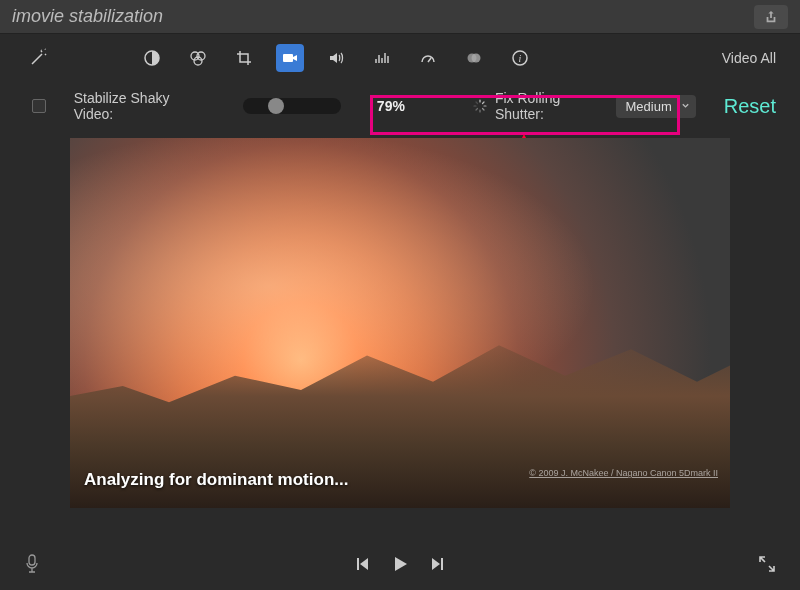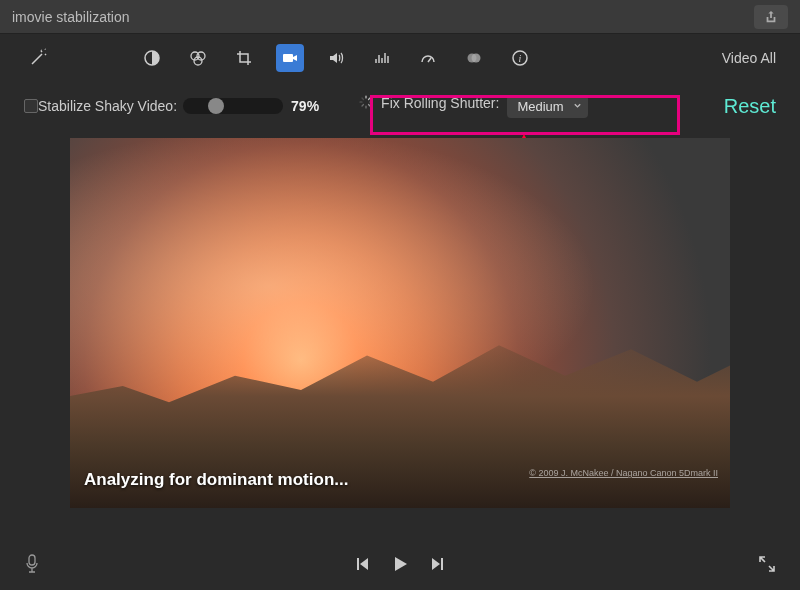--- a/index.html
+++ b/index.html
@@ -11,21 +11,21 @@
   overflow: hidden;
   position: relative;
 }
 .titlebar {
   height: 34px;
   background: #3a3a3a;
   display: flex; align-items: center;
   padding: 0 12px;
   border-bottom: 1px solid #222;
 }
-.titlebar .title { color: #bbb; font-size: 14px; }
+.titlebar .title { color: #bbb; font-size: 18px; font-style: italic; }
 .titlebar .spacer { flex: 1; }
 .share-btn {
   width: 34px; height: 24px;
   background: #4a4a4a;
   border-radius: 4px;
   display: flex; align-items: center; justify-content: center;
 }
 .toolbar {
   height: 48px;
   display: flex; align-items: center;
@@ -41,23 +41,24 @@
 .toolbar .icon-btn.active {
   background: #3a7bd5;
   color: #fff;
 }
 .toolbar .gap { width: 50px; }
 .reset-all { color: #ccc; font-size: 14px; margin-left: auto; }
 .controls-row {
   height: 48px;
   display: flex; align-items: center;
   padding: 0 24px;
-  gap: 0;
+  gap: 28px;
   font-size: 14px;
   position: relative;
+  margin-left: 8px;
 }
 .checkbox {
   width: 14px; height: 14px;
   border: 1px solid #666;
   background: #333;
   border-radius: 2px;
 }
 .slider {
   width: 100px; height: 16px;
   background: #1a1a1a;
@@ -80,21 +81,21 @@
   left: 370px; top: 95px;
   width: 310px; height: 40px;
   pointer-events: none;
 }
 .arrow {
   position: absolute;
   left: 514px; top: 134px;
   pointer-events: none;
 }
 .rolling-group {
-  display: flex; gap: 8px;
+  display: flex; align-items: center; gap: 8px;
   margin-left: 40px;
 }
 .spinner-icon {
   width: 14px; height: 14px;
   display: inline-block;
 }
 .dropdown {
   background: #404040;
   padding: 4px 24px 4px 10px;
   border-radius: 4px;

